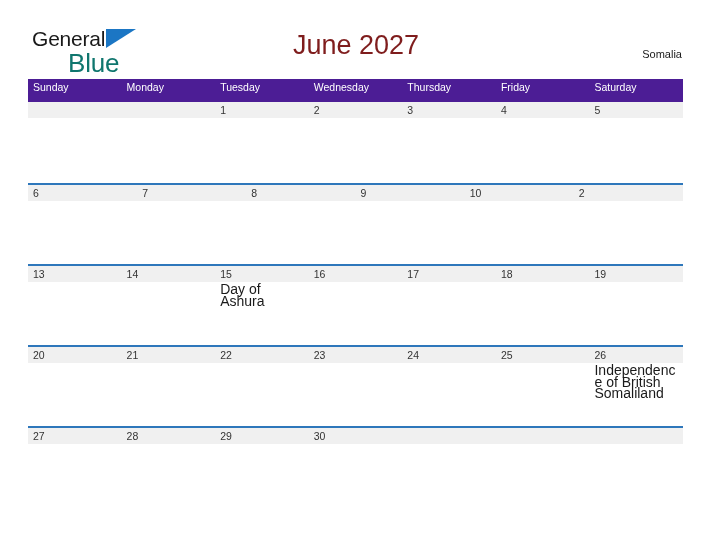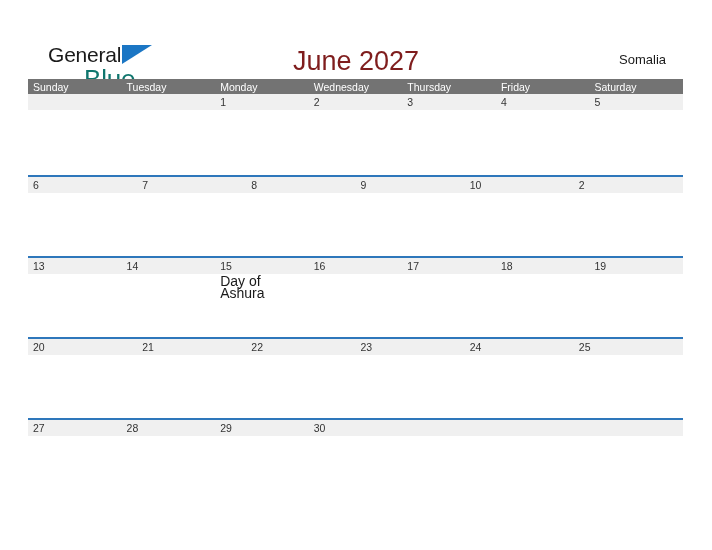--- a/index.html
+++ b/index.html
@@ -13,21 +13,21 @@
     font-family: "Liberation Sans", sans-serif;
     color: #222222;
     overflow: hidden;
     position: relative;
   }
 
   
   .page-header {
     position: relative;
     height: 62px;
-    margin: 16px;
+    margin: 0;
   }
 
   .brand {
     position: absolute;
     left: 32px;
     top: 28px;
     line-height: 1;
     user-select: none;
   }
   .brand-row {
@@ -65,37 +65,37 @@
     font-size: 27px;
     color: #7f1d1d;
     font-weight: normal;
     margin: 0;
     letter-spacing: 0px;
   }
 
   .cal-locale {
     position: absolute;
     right: 30px;
-    top: 36px;
-    font-size: 13px;
+    top: 48px;
+    font-size: 11px;
     color: #1a1a1a;
   }
 
   
   .calendar {
     position: absolute;
     left: 28px;
     top: 79px;
     width: 655px;
   }
 
   .dow-row {
     display: flex;
-    background: #737373;
-    height: 15px;
+    background: #4c1d95;
+    height: 23px;
     justify-content: space-between;
   }
   .dow-cell {
     flex: 1 1 0;
     font-size: 10.5px;
     color: #ffffff;
     line-height: 17px;
     padding-left: 5px;
     box-sizing: border-box;
     white-space: nowrap;
@@ -164,22 +164,22 @@
   </div>
 
   <h1 class="cal-title">June 2027</h1>
 
   <div class="cal-locale">Somalia</div>
 </div>
 
 <div class="calendar">
   <div class="dow-row">
     <div class="dow-cell">Sunday</div>
+    <div class="dow-cell">Monday</div>
     <div class="dow-cell">Tuesday</div>
-    <div class="dow-cell">Monday</div>
     <div class="dow-cell">Wednesday</div>
     <div class="dow-cell">Thursday</div>
     <div class="dow-cell">Friday</div>
     <div class="dow-cell">Saturday</div>
   </div>
 
   <div id="weeks-container">
       <div class="week-row">
         <div class="week-band"></div>
         <div class="day-cell">
@@ -290,20 +290,26 @@
           <span class="day-events"></span>
         </div>
         <div class="day-cell">
           <span class="day-num">24</span>
           <span class="day-events"></span>
         </div>
         <div class="day-cell">
           <span class="day-num">25</span>
           <span class="day-events"></span>
         </div>
+        <div class="day-cell">
+          <span class="day-num">26</span>
+          <span class="day-events">
+            <span class="event">Independence of British Somaliland</span>
+          </span>
+        </div>
       </div>
       <div class="week-row">
         <div class="week-band"></div>
         <div class="day-cell">
           <span class="day-num">27</span>
           <span class="day-events"></span>
         </div>
         <div class="day-cell">
           <span class="day-num">28</span>
           <span class="day-events"></span>

